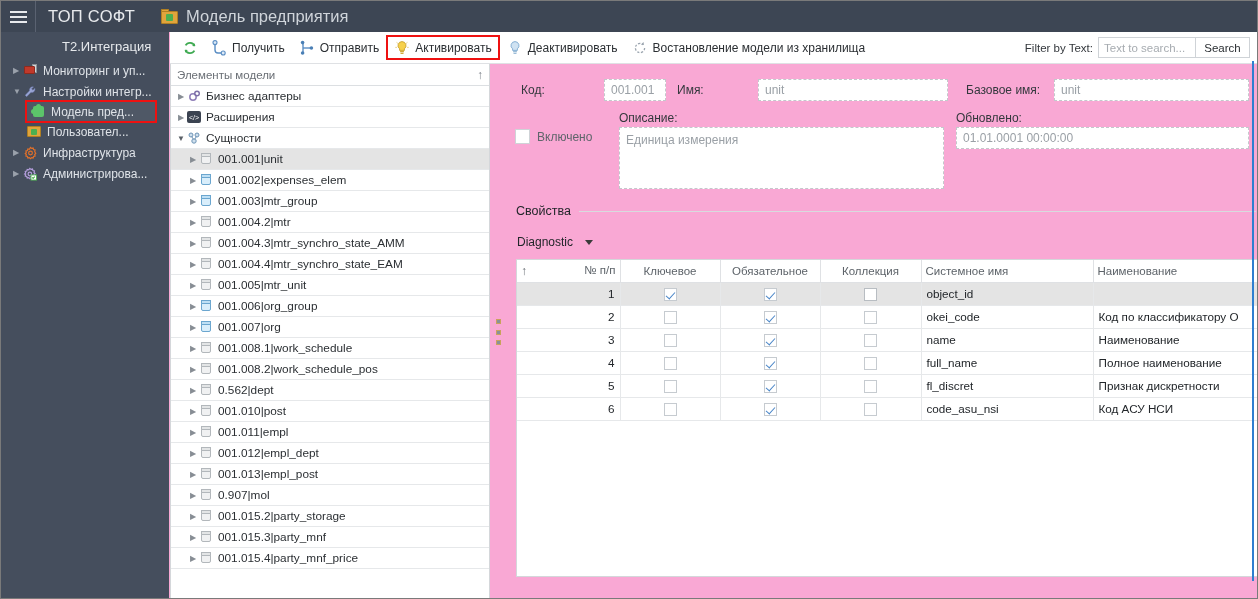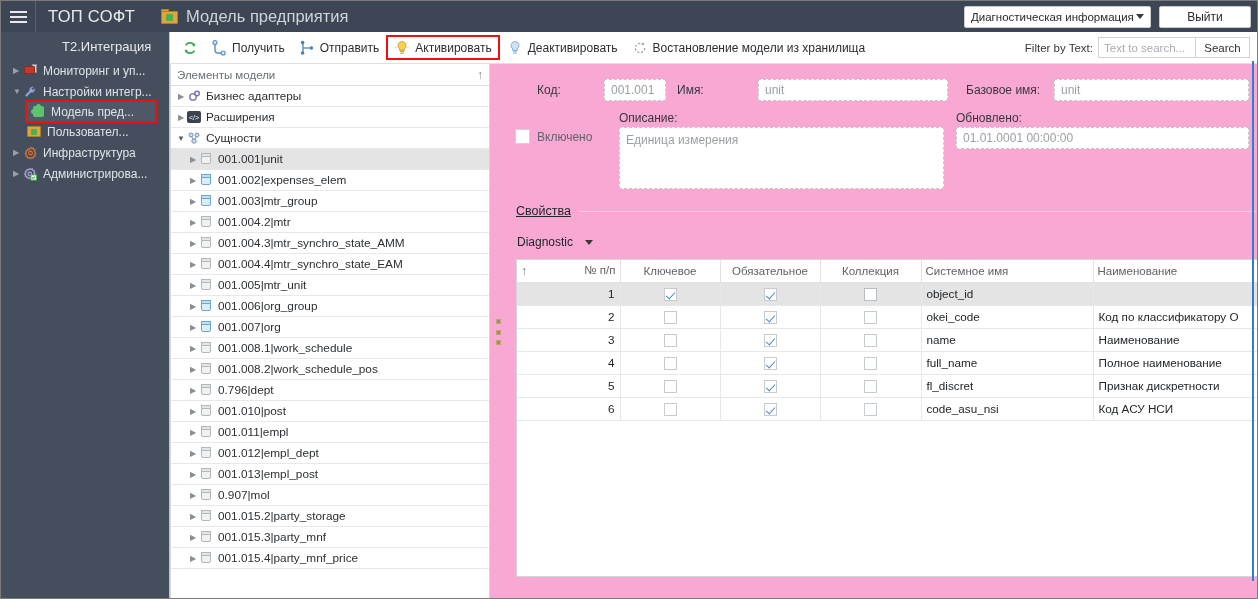--- a/index.html
+++ b/index.html
@@ -213,21 +213,21 @@
   }
   .f-check {
     width: 15px; height: 15px; border: 1px solid #cfd3d7; background: #fff;
     display: inline-block; vertical-align: middle;
   }
 
   .sec-title-row {
     position: absolute; left: 515px; top: 203px; width: 740px;
     display: flex; align-items: center; gap: 8px;
   }
-  .sec-title { font-size: 12.5px; color: #22262a; white-space: nowrap; text-decoration: underline; }
+  .sec-title { font-size: 12.5px; color: #22262a; white-space: nowrap; }
   .sec-line { flex: 1; height: 1px; background: #d8dbde; }
 
   .diag-drop {
     position: absolute; left: 516px; top: 234px; font-size: 12px; color: #22262a;
     display: flex; align-items: center; gap: 12px; cursor: pointer;
   }
   .diag-drop .caret2 {
     width: 0; height: 0; border-left: 4px solid transparent;
     border-right: 4px solid transparent; border-top: 5px solid #3a3a3a;
   }
@@ -281,27 +281,20 @@
         <span></span>
     </div>
     <div class="brand">ТОП СОФТ</div>
     <div class="page-folder-icon">
       <div class="f-tab"></div>
         <div class="f-body"></div>
         <div class="f-puz"></div>
     </div>
     <div class="page-title">Модель предприятия</div>
 
-    <div class="topbar-right">
-      <div class="diag-select">
-        <span>Диагностическая информация</span>
-        <span class="caret"></span>
-      </div>
-      <div class="logout-btn">Выйти</div>
-    </div>
   </div>
 
   <div class="sidebar">
     <div class="sb-section">
       <span class="sb-dot"></span>
       <span>T2.Интеграция</span>
       <span class="sb-chevron">^</span>
     </div>
 
     <div class="sb-item">
@@ -578,21 +571,21 @@
           </span>
         <span class="tlabel">001.008.2|work_schedule_pos</span>
       </div>
 
       <div class="trow lvl2">
         <span class="exp">▶</span>
         <span class="cube cube-gray">
             <i class="top"></i>
             <i class="bot"></i>
           </span>
-        <span class="tlabel">0.796|dept</span>
+        <span class="tlabel">0.562|dept</span>
       </div>
 
       <div class="trow lvl2">
         <span class="exp">▶</span>
         <span class="cube cube-gray">
             <i class="top"></i>
             <i class="bot"></i>
           </span>
         <span class="tlabel">001.010|post</span>
       </div>
@@ -664,21 +657,21 @@
   </div>
 
   <div class="splitter">
     <i></i>
       <i></i>
       <i></i>
   </div>
 
   <div class="formarea">
 
-    <div style="position:absolute;left:36px;top:16px;" class="f-label">Код:</div>
+    <div style="position:absolute;left:20px;top:16px;" class="f-label">Код:</div>
     <div style="position:absolute;left:103px;top:12px;width:62px;" class="f-input">
       <span>001.001</span>
     </div>
     <div style="position:absolute;left:176px;top:16px;" class="f-label">Имя:</div>
     <div style="position:absolute;left:257px;top:12px;width:190px;" class="f-input">
       <span>unit</span>
     </div>
     <div style="position:absolute;left:465px;top:16px;" class="f-label">Базовое имя:</div>
     <div style="position:absolute;left:553px;top:12px;width:195px;" class="f-input">
       <span>unit</span>

